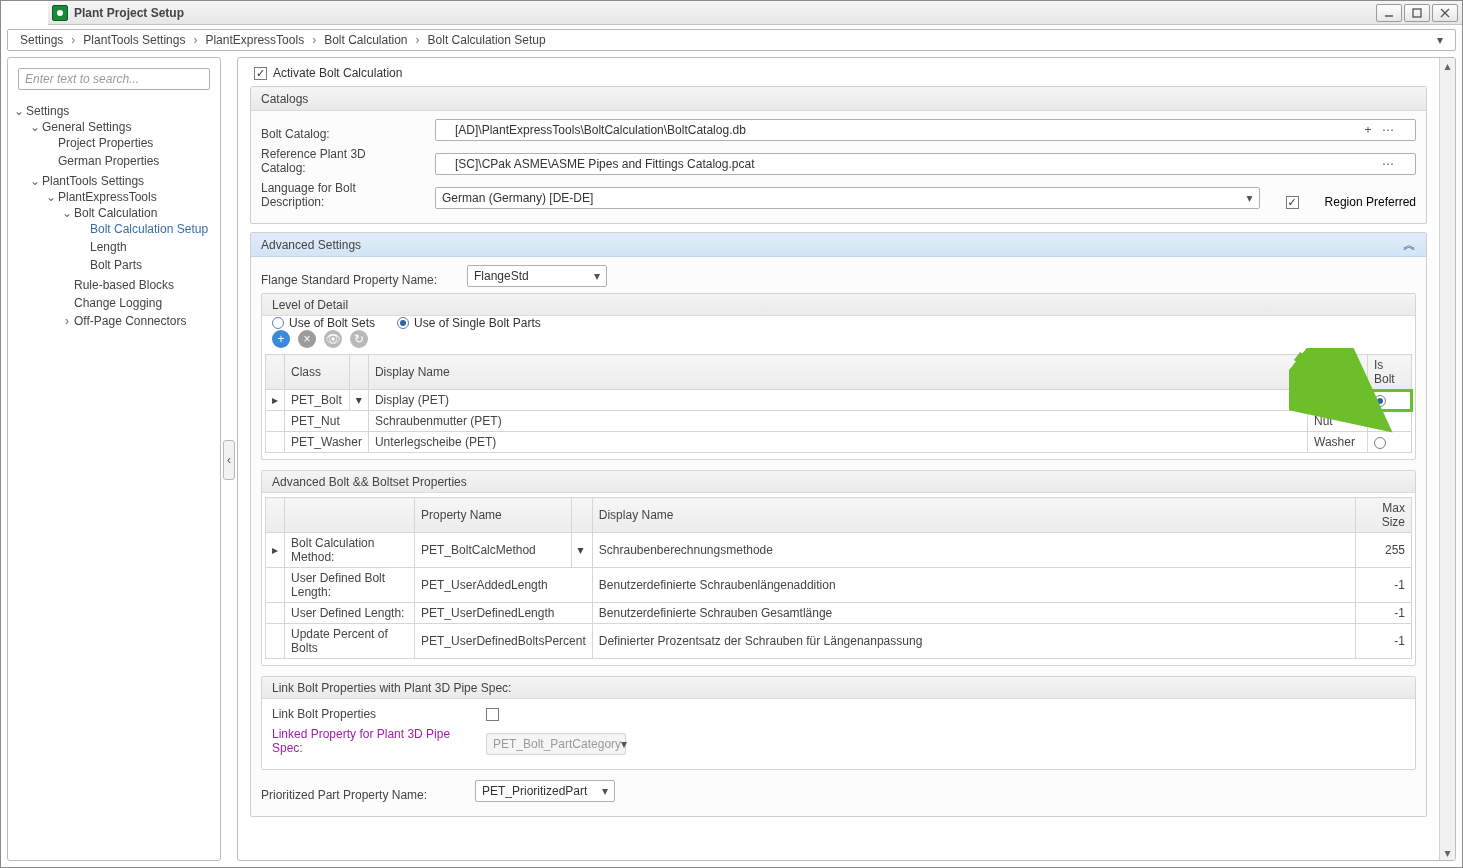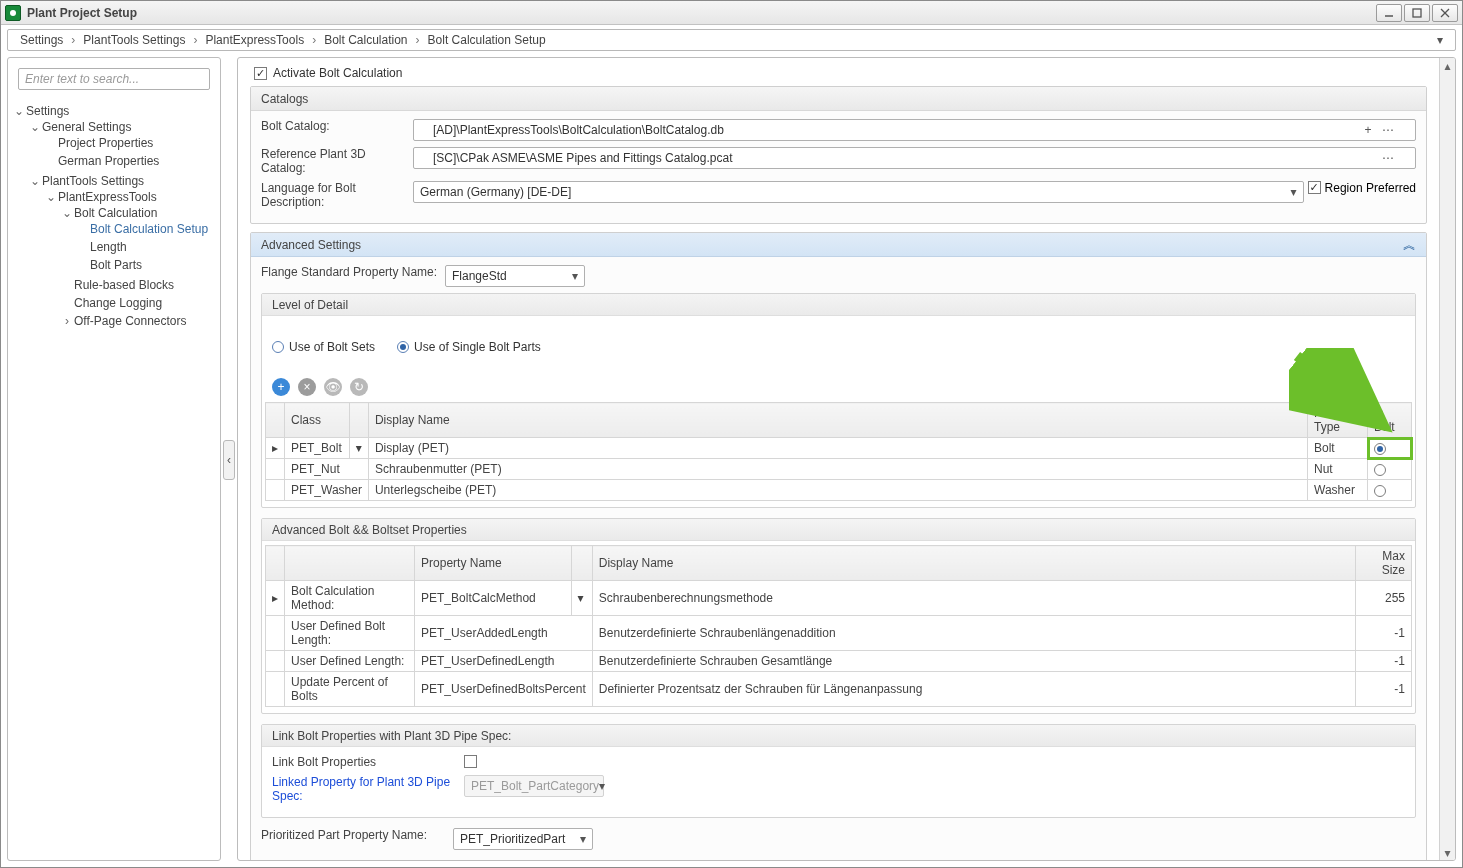--- a/index.html
+++ b/index.html
@@ -1,18 +1,18 @@
 <!DOCTYPE html>
 <html><head>
   <meta charset="utf-8">
   <style>
     * { box-sizing: border-box; margin: 0; padding: 0; font-family: "Segoe UI", Tahoma, sans-serif; font-size: 12px; }
     html, body { width: 1463px; height: 868px; background: #fff; overflow: hidden; }
     .window { width: 100%; height: 100%; border: 1px solid #8a8a8a; display: flex; flex-direction: column; background: #fff; }
-    .titlebar { height: 24px; background: linear-gradient(#f5f5f5,#e6e6e6); border-bottom: 1px solid #c2c2c2; display: flex; align-items: center; padding: 0 4px; gap: 6px; }
+    .titlebar { height: 24px; background: linear-gradient(#f5f5f5,#e6e6e6); border-bottom: 1px solid #c2c2c2; display: flex; align-items: center; padding: 0 4px; gap: 6px; margin-left: 47px; }
     .titlebar .app-icon { width: 16px; height: 16px; background: #188a3a; border: 1px solid #0d5a24; border-radius: 2px; position: relative; }
     .titlebar .app-icon::after { content: ""; position: absolute; top: 4px; left: 4px; width: 6px; height: 6px; background: #fff; border-radius: 50%; }
     .titlebar .title { color: #444; font-weight: 600; }
     .winbtns { margin-left: auto; display: flex; gap: 2px; }
     .winbtn { width: 26px; height: 18px; border: 1px solid #9b9b9b; border-radius: 2px; background: linear-gradient(#fdfdfd,#e7e7e7); display: flex; align-items: center; justify-content: center; color: #555; cursor: default; }
     .winbtn svg { width: 10px; height: 10px; }
     .breadcrumb { height: 22px; display: flex; align-items: center; gap: 8px; padding: 0 12px; border: 1px solid #b8b8b8; margin: 4px 6px 2px 6px; border-radius: 2px; background: #fff; color: #444; }
     .bc-sep { color: #7a7a7a; }
     .bc-end { margin-left: auto; color: #555; }
     .body { flex: 1; display: flex; min-height: 0; }
@@ -36,30 +36,30 @@
     .vscroll .arrow { height: 15px; width: 100%; display: flex; align-items: center; justify-content: center; color: #666; }
     .vscroll .track { flex: 1; }
     .row-check { display: flex; align-items: center; gap: 6px; padding: 2px 0 6px 4px; color: #333; }
     .chk { width: 13px; height: 13px; border: 1px solid #7a7a7a; background: #fff; display: inline-flex; align-items: center; justify-content: center; }
     .chk.checked::after { content: "✓"; font-size: 11px; color: #2b2b2b; line-height: 1; }
     .group { border: 1px solid #cfcfcf; border-radius: 2px; margin-bottom: 8px; background: #fcfcfc; }
     .group-header { height: 24px; display: flex; align-items: center; padding: 0 10px; background: linear-gradient(#f5f5f5,#e9e9e9); color: #444; border-bottom: 1px solid #d8d8d8; }
     .group-header.blue { background: linear-gradient(#e1ecf8,#d3e4f5); border-bottom-color: #bfd2e6; }
     .group-header .chevron { margin-left: auto; color: #3a6ea5; font-size: 13px; }
     .group-body { padding: 8px 10px; }
-    .form-row { display: flex; align-items: flex-start; gap: 4px; margin-bottom: 6px; }
+    .form-row { display: flex; align-items: flex-end; gap: 26px; margin-bottom: 6px; }
     .form-row label { width: 148px; color: #444; }
     .text-input { flex: 1; height: 22px; border: 1px solid #b0b0b0; border-radius: 2px; display: flex; align-items: center; padding: 0 19px; background: #fff; color: #333; }
     .text-input .tail { margin-left: auto; display: flex; gap: 4px; align-items: center; color: #555; }
     .bt-mini { width: 16px; text-align: center; cursor: default; }
     .combo { height: 22px; border: 1px solid #b0b0b0; border-radius: 2px; background: #fff; display: flex; align-items: center; padding: 0 6px; color: #333; }
     .combo .dd { margin-left: auto; color: #555; }
     .inner-group { border: 1px solid #d4d4d4; border-radius: 2px; margin-top: 6px; background: #fff; }
     .inner-header { height: 22px; display: flex; align-items: center; padding: 0 10px; background: linear-gradient(#f4f4f4,#eaeaea); border-bottom: 1px solid #dedede; color: #444; }
-    .radios { display: flex; align-items: center; gap: 22px; padding: 24px 10px; color: #333; }
+    .radios { display: flex; align-items: center; gap: 22px; padding: 0 10px; color: #333; }
     .radio { display: flex; align-items: center; gap: 5px; }
     .radio .dot { width: 12px; height: 12px; border: 1px solid #5a7fb5; border-radius: 50%; display: inline-flex; align-items: center; justify-content: center; }
     .radio .dot.sel::after { content: ""; width: 6px; height: 6px; background: #2f63a6; border-radius: 50%; }
     .icon-row { display: flex; gap: 8px; padding: 0 10px 6px 10px; align-items: center; }
     .icon-btn { width: 18px; height: 18px; border-radius: 50%; display: flex; align-items: center; justify-content: center; font-size: 12px; color: #fff; }
     .icon-add { background: #3b89d8; }
     .icon-rem { background: #9c9c9c; }
     .icon-eye, .icon-ref { background: #b9b9b9; }
     table.grid { width: calc(100% - 6px); border-collapse: collapse; margin: 0 3px 6px 3px; }
     table.grid th, table.grid td { border: 1px solid #d6d6d6; padding: 3px 6px; text-align: left; color: #444; background: #fff; font-weight: normal; }
@@ -332,21 +332,21 @@
                 <div class="inner-group" style="margin-top:10px;">
                   <div class="inner-header">
                       <span>Link Bolt Properties with Plant 3D Pipe Spec:</span>
                     </div>
                   <div style="padding:8px 10px;">
                     <div class="form-row">
                       <label style="width:188px">Link Bolt Properties</label>
                       <span class="chk"></span>
                     </div>
                     <div class="form-row" style="color:#999">
-                      <label style="width:188px;color:#1d4ed8">Linked Property for Plant 3D Pipe Spec:</label>
+                      <label style="width:188px;color:#a21caf">Linked Property for Plant 3D Pipe Spec:</label>
                       <div class="combo" style="width:140px;color:#9a9a9a;border-color:#d2d2d2;background:#f5f5f5">
                         <span>PET_Bolt_PartCategory</span>
                         <span class="dd">▾</span>
                       </div>
                     </div>
                   </div>
                 </div>
 
                 <div class="form-row" style="margin-top:10px;">
                   <label style="width:188px">Prioritized Part Property Name:</label>

